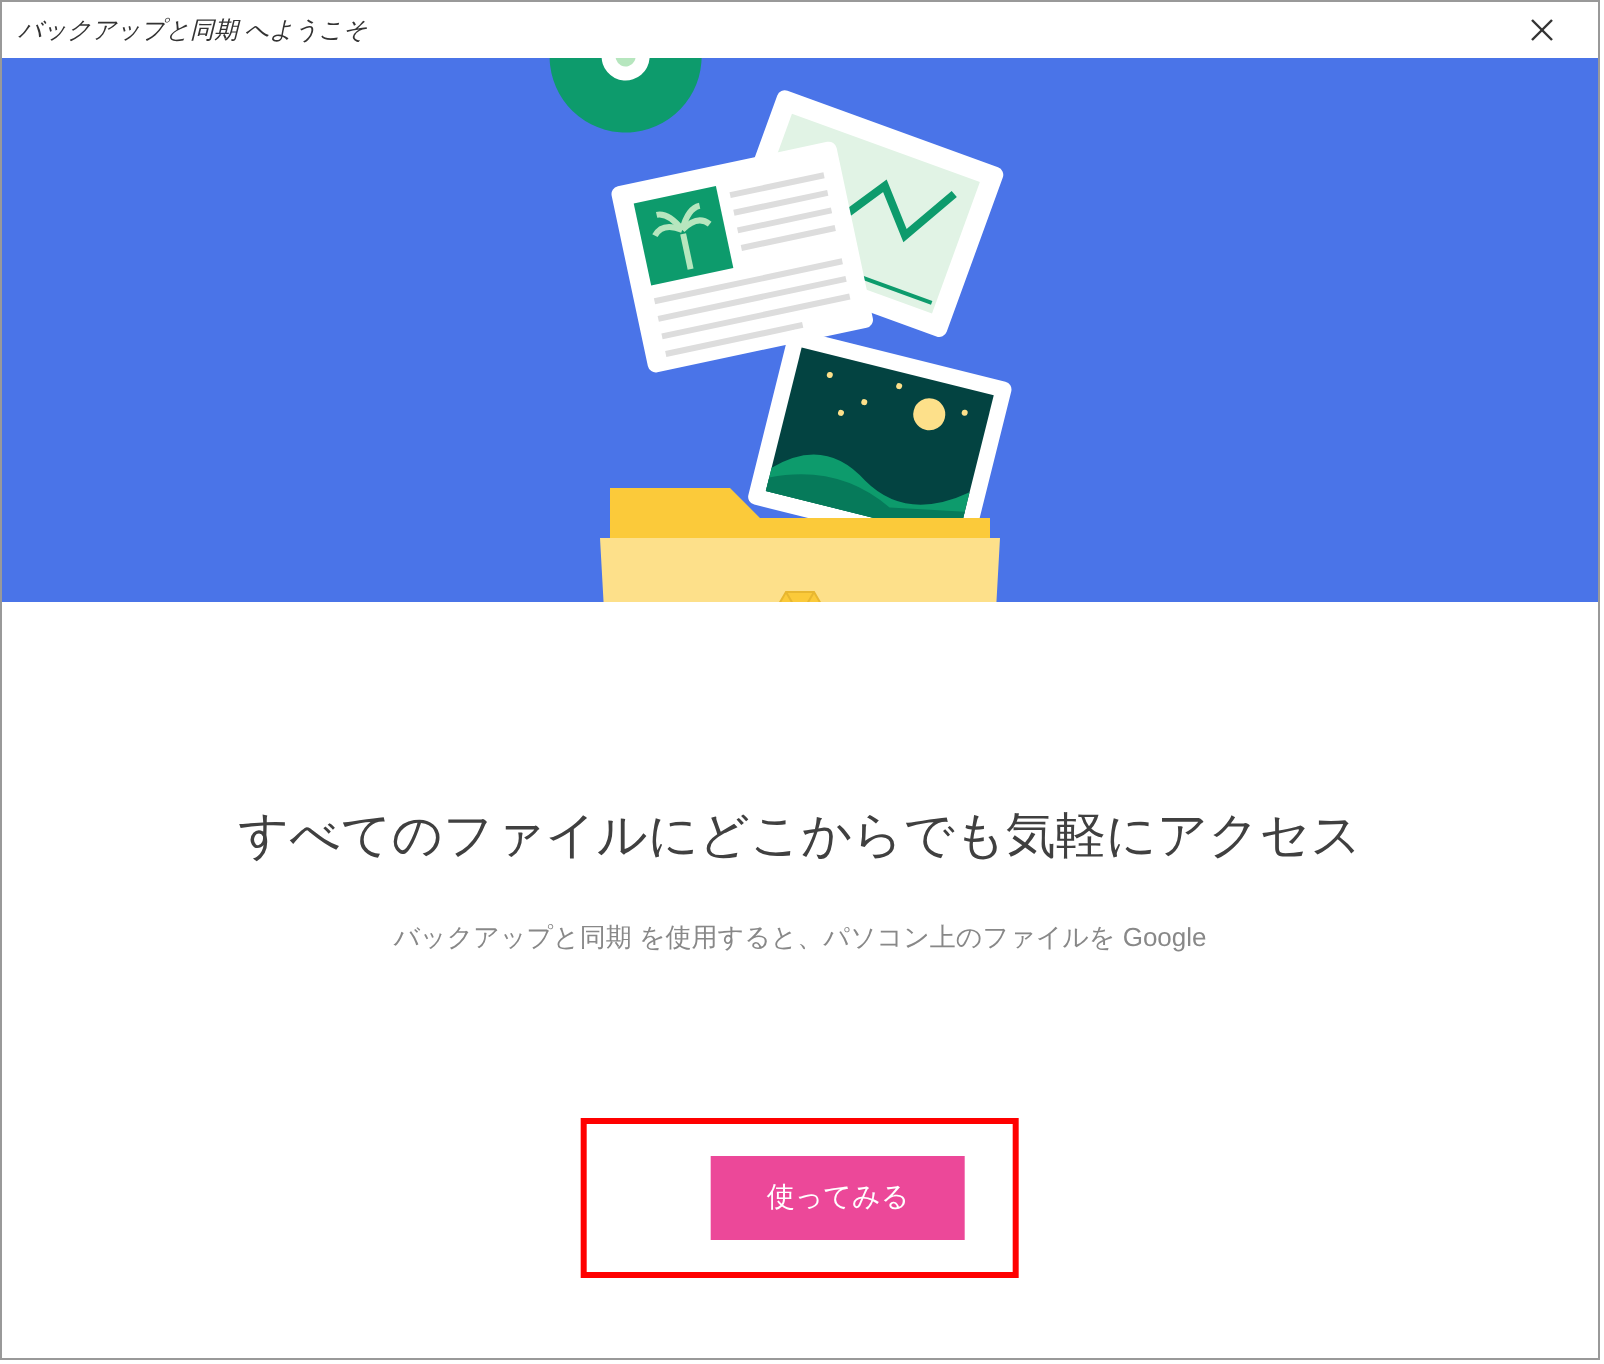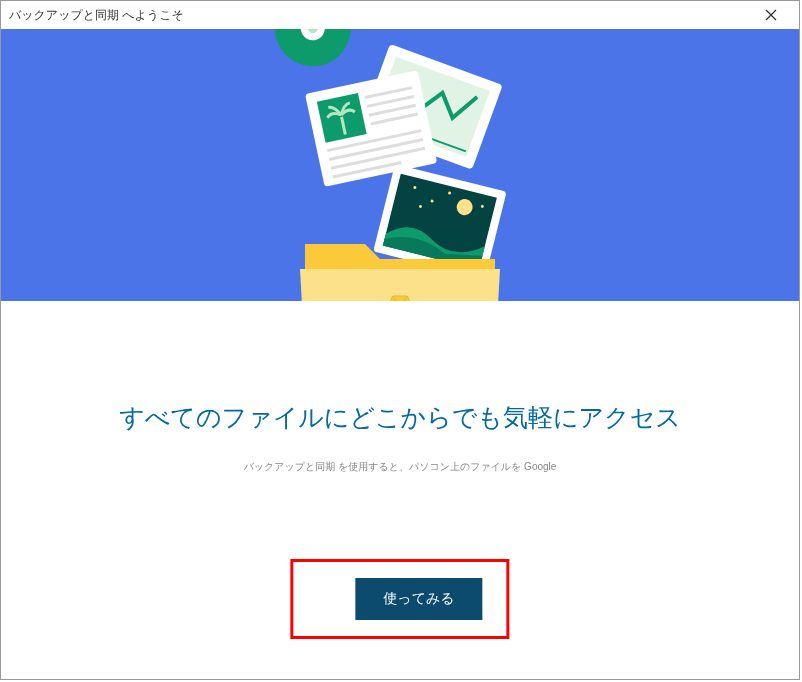--- a/index.html
+++ b/index.html
@@ -25,20 +25,21 @@
       height: 28px;
       display: flex;
       align-items: center;
       padding: 0 8px;
       background: #fff;
       font-size: 12px;
       color: #333;
     }
     .titlebar-title {
       flex: 1;
+      font-style: italic;
     }
     .close-btn {
       width: 40px;
       height: 28px;
       display: flex;
       align-items: center;
       justify-content: center;
       cursor: pointer;
       font-size: 16px;
       color: #333;
@@ -61,38 +62,38 @@
       width: 400px;
       height: 340px;
     }
     .main-content {
       text-align: center;
       padding: 100px 40px 0;
     }
     .heading {
       font-size: 25px;
       font-weight: 400;
-      color: #0369a1;
+      color: #404040;
       margin-bottom: 24px;
     }
     .subtext {
-      font-size: 10px;
+      font-size: 13px;
       color: #888;
       line-height: 1.7;
     }
     .cta-wrapper {
       position: absolute;
       left: 50%;
       bottom: 40px;
       transform: translateX(-50%);
       border: 3px solid #ff0000;
       padding: 16px 24px;
     }
     .cta-button {
-      background: #0c4a6e;
+      background: #ec4899;
       color: #fff;
       border: none;
       padding: 12px 28px;
       font-size: 14px;
       cursor: pointer;
       font-family: Liberation Sans, sans-serif;
       margin-left: 38px;
     }
   </style>
 </head>

